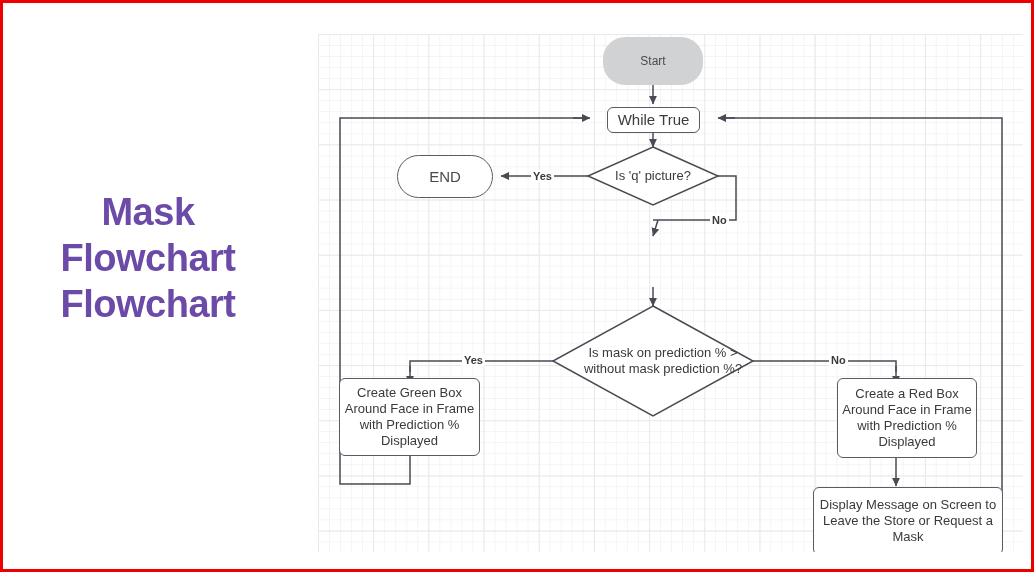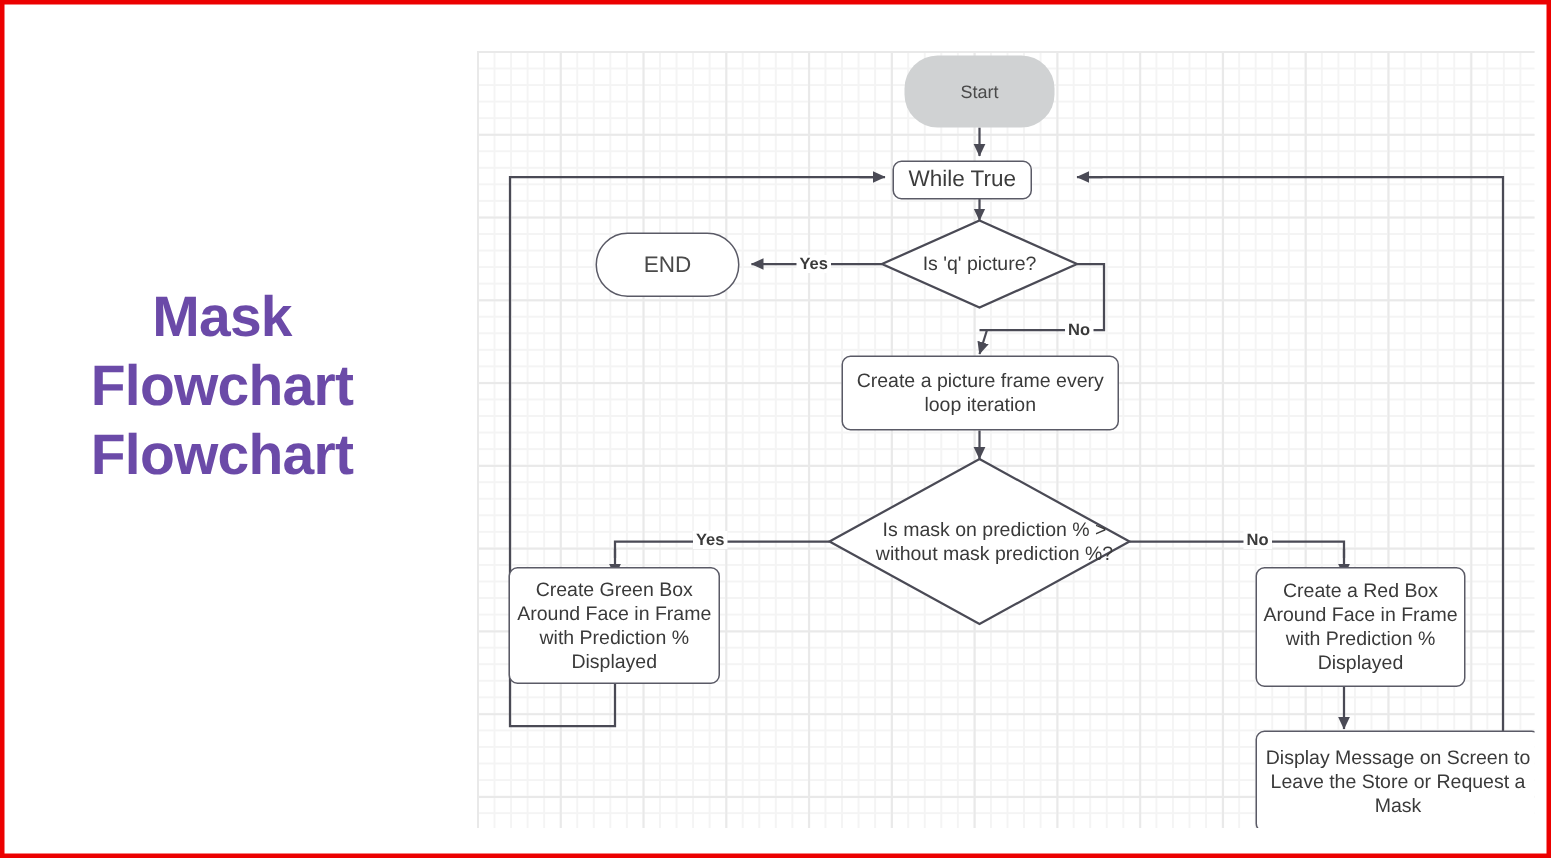--- a/index.html
+++ b/index.html
@@ -146,49 +146,46 @@
 
         <path d="M646,487 L684,487 L684,84 L408,84"></path>
         <line x1="417" y1="84" x2="400" y2="84" marker-end="url(#ah)"></line>
       </g>
     </svg>
 
     <div class="node start" style="left:285px;top:3px;width:100px;height:48px;">
       <span>Start</span>
     </div>
 
-    <div class="node whiletrue" style="left:277px;top:73px;width:93px;height:26px;">
+    <div class="node whiletrue" style="left:289px;top:73px;width:93px;height:26px;">
       <span>While True</span>
     </div>
 
     <div class="node pill" style="left:79px;top:121px;width:96px;height:43px;">
       <span>END</span>
     </div>
 
     <div class="dlabel" style="left:273px;top:130px;width:124px;height:24px;">
       <span>Is 'q' picture?</span>
     </div>
 
-    <div class="node proc" style="left:243px;top:203px;width:185px;height:50px;">
-      <span>Create a picture frame every loop iteration</span>
-    </div>
 
     <div class="dlabel" style="left:255px;top:300px;width:180px;height:54px;">
       <span>Is mask on prediction % &gt; without mask prediction %?</span>
     </div>
 
     <div class="node proc" style="left:21px;top:344px;width:141px;height:78px;">
       <span>Create Green Box Around Face in Frame with Prediction % Displayed</span>
     </div>
 
     <div class="node proc" style="left:519px;top:344px;width:140px;height:80px;">
       <span>Create a Red Box Around Face in Frame with Prediction % Displayed</span>
     </div>
 
-    <div class="node proc" style="left:495px;top:453px;width:190px;height:68px;margin-left:24px;">
+    <div class="node proc" style="left:495px;top:453px;width:190px;height:68px;">
       <span>Display Message on Screen to Leave the Store or Request a Mask</span>
     </div>
 
     <div class="edge-label" style="left:213px;top:136px;">Yes</div>
     <div class="edge-label" style="left:392px;top:180px;">No</div>
     <div class="edge-label" style="left:144px;top:320px;">Yes</div>
     <div class="edge-label" style="left:511px;top:320px;">No</div>
 
   </div>
 </div>

